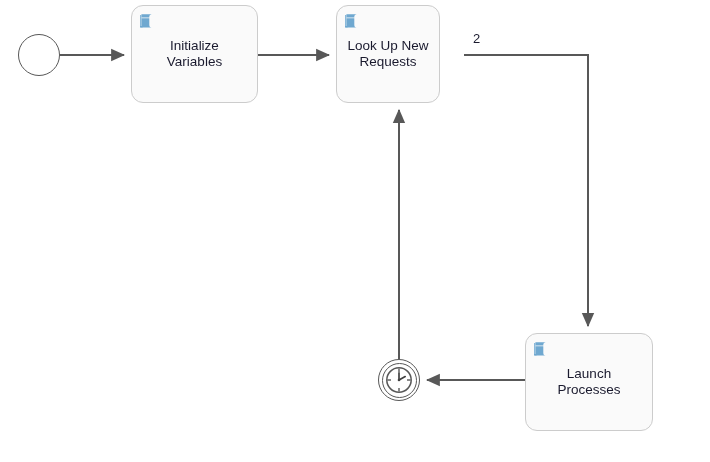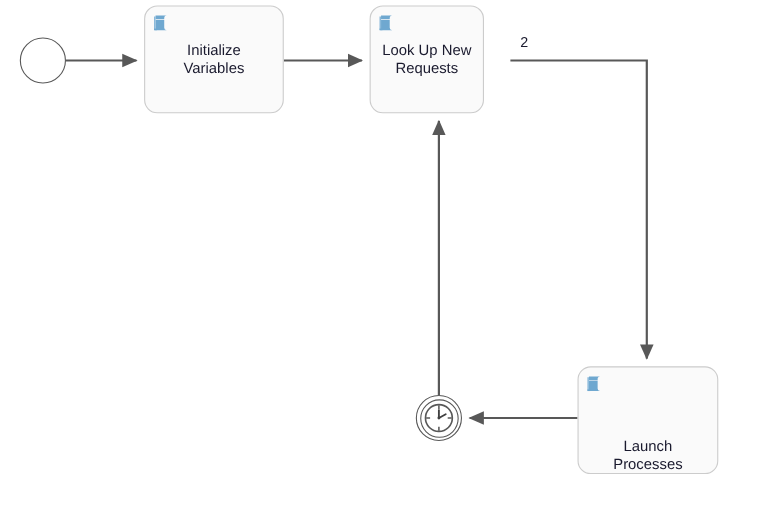--- a/index.html
+++ b/index.html
@@ -135,21 +135,21 @@
         <path d="M3.4 2.2 h10.2 a2.4 2.4 0 0 0 -2.3 2.4 v1.0 h-7.9 z" fill="#6fa8d0"></path>
         <path d="M3.4 6.2 h7.9 v7.0 a2.2 2.2 0 0 0 2.2 2.2 h-9.0 a1.1 1.1 0 0 1 -1.1 -1.1 z" fill="#6fa8d0"></path>
         <path d="M2.0 3.0 h1.4 v11.3 a1.1 1.1 0 0 0 1.1 1.1 h-1.4 a1.1 1.1 0 0 1 -1.1 -1.1 z" fill="#8ab9da"></path>
         <rect x="2.0" y="14.0" width="2.6" height="1.5" fill="#6fa8d0"></rect>
       </svg>
     </span>
     <span class="task-label">Look Up New
 Requests</span>
   </div>
 
-  <div class="node task" style="left:525px; top:333px; width:128px; height:98px;align-items:flex-end;">
+  <div class="node task" style="left:525px; top:333px; width:128px; height:98px;">
     <span class="task-icon">
       <svg viewBox="0 0 18 18" width="18" height="18" xmlns="http://www.w3.org/2000/svg">
         <path d="M3.4 2.2 h10.2 a2.4 2.4 0 0 0 -2.3 2.4 v1.0 h-7.9 z" fill="#6fa8d0"></path>
         <path d="M3.4 6.2 h7.9 v7.0 a2.2 2.2 0 0 0 2.2 2.2 h-9.0 a1.1 1.1 0 0 1 -1.1 -1.1 z" fill="#6fa8d0"></path>
         <path d="M2.0 3.0 h1.4 v11.3 a1.1 1.1 0 0 0 1.1 1.1 h-1.4 a1.1 1.1 0 0 1 -1.1 -1.1 z" fill="#8ab9da"></path>
         <rect x="2.0" y="14.0" width="2.6" height="1.5" fill="#6fa8d0"></rect>
       </svg>
     </span>
     <span class="task-label">Launch
 Processes</span>

